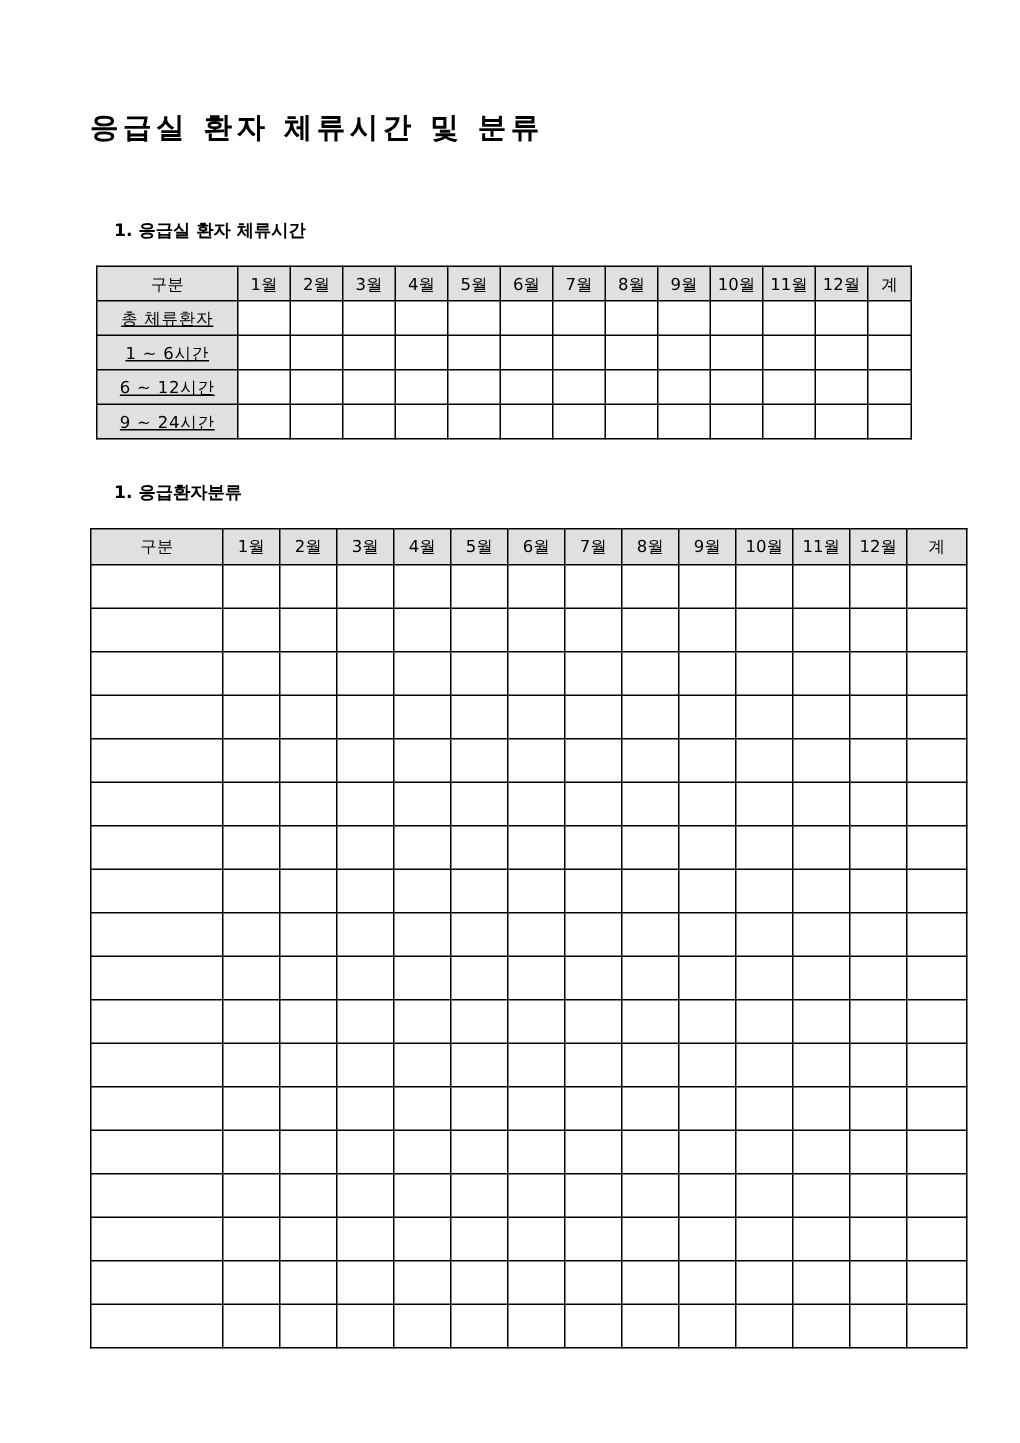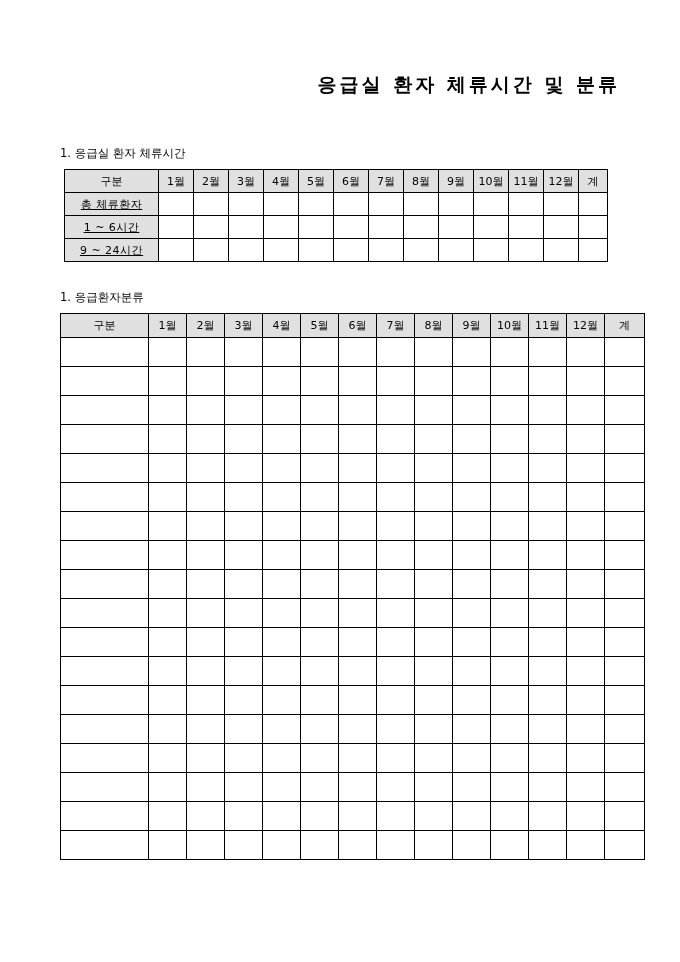--- a/index.html
+++ b/index.html
@@ -16,32 +16,32 @@
     overflow: hidden;
   }
   .page {
     position: relative;
     width: 680px;
     height: 962px;
     box-sizing: border-box;
     padding: 0 60px;
   }
   .doc-title {
-    text-align: right;
+    text-align: left;
     font-size: 19px;
     font-weight: bold;
     letter-spacing: 3px;
     margin-top: 72px;
     margin-bottom: 0;
     white-space: nowrap;
   }
   .section-heading {
     font-size: 11.5px;
-    font-weight: normal;
-    margin: 0;
+    font-weight: bold;
+    margin: 16px;
     padding: 0;
   }
   #section1-heading { margin-top: 48px; }
   #section2-heading { margin-top: 28px; }
 
   table {
     border-collapse: collapse;
     table-layout: fixed;
     margin-top: 8px;
     font-size: 11px;
@@ -167,20 +167,36 @@
         <td class="datacell"></td>
         <td class="datacell"></td>
         <td class="datacell"></td>
         <td class="datacell"></td>
         <td class="datacell"></td>
         <td class="datacell"></td>
         <td class="datacell"></td>
         <td class="datacell"></td>
       </tr>
       <tr>
+        <td class="rowlabel">6 ~ 12시간</td>
+        <td class="datacell"></td>
+        <td class="datacell"></td>
+        <td class="datacell"></td>
+        <td class="datacell"></td>
+        <td class="datacell"></td>
+        <td class="datacell"></td>
+        <td class="datacell"></td>
+        <td class="datacell"></td>
+        <td class="datacell"></td>
+        <td class="datacell"></td>
+        <td class="datacell"></td>
+        <td class="datacell"></td>
+        <td class="datacell"></td>
+      </tr>
+      <tr>
         <td class="rowlabel">9 ~ 24시간</td>
         <td class="datacell"></td>
         <td class="datacell"></td>
         <td class="datacell"></td>
         <td class="datacell"></td>
         <td class="datacell"></td>
         <td class="datacell"></td>
         <td class="datacell"></td>
         <td class="datacell"></td>
         <td class="datacell"></td>

